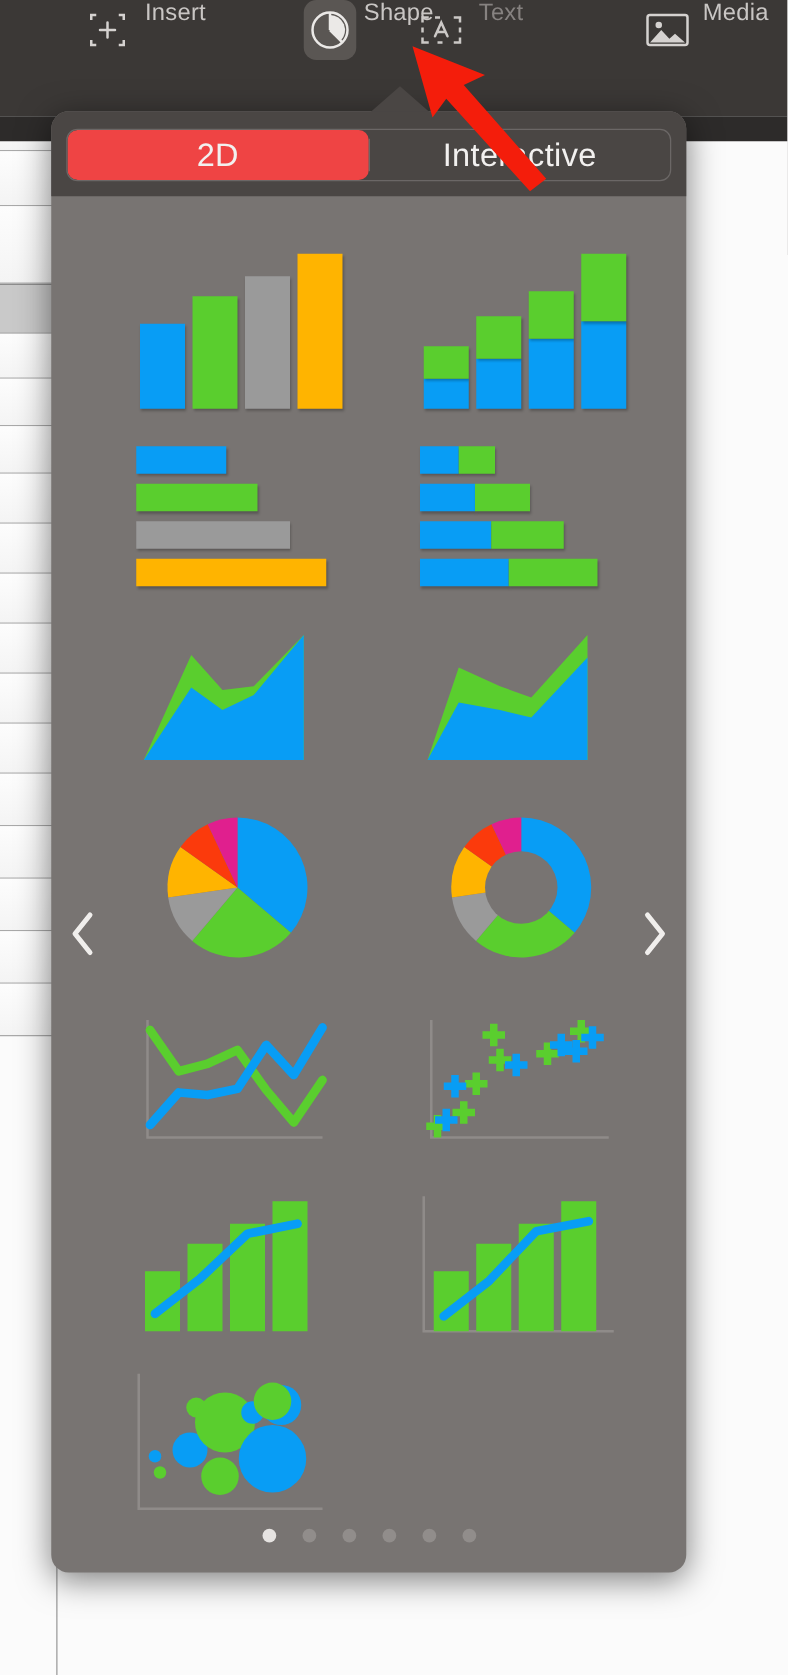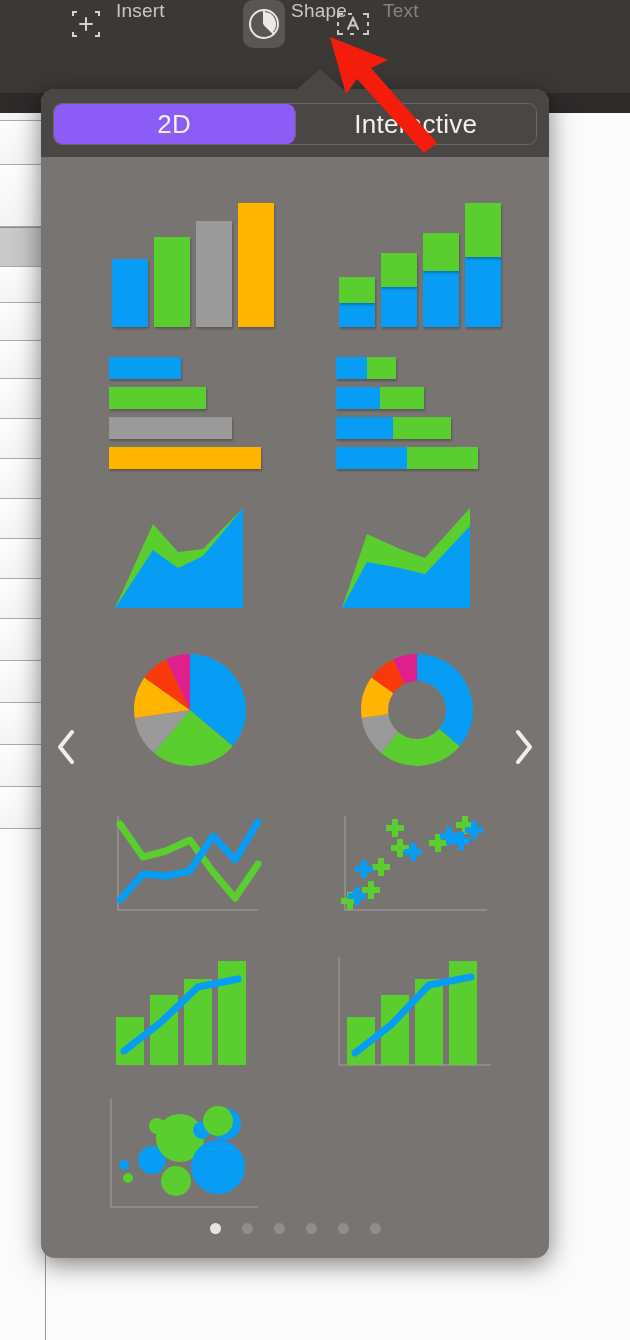--- a/index.html
+++ b/index.html
@@ -65,21 +65,21 @@
   }
   .segctl {
     position:absolute; left:12px; top:14px; width:484px; height:42px;
     border:1px solid #6b6766; border-radius:9px; overflow:hidden;
     display:flex;
   }
   .seg {
     flex:1; display:flex; align-items:center; justify-content:center;
     font-size:26px; color:#f2f0ef; letter-spacing:.3px;
   }
-  .seg.on { background:#8b5cf6; border-radius:8px; }
+  .seg.on { background:#ef4444; border-radius:8px; }
   .seg-div { width:1px; align-self:center; height:26px; background:#6d6967; }
 
   
   .grid { position:absolute; left:0; top:68px; width:508px; height:1101px; }
   .cell { position:absolute; width:185px; height:130px; }
   .cell .inner { position:absolute; inset:0; }
 
   
   .navarrow {
     position:absolute; top:633px; width:40px; height:50px;
@@ -158,20 +158,30 @@
       <svg width="36" height="28" viewBox="0 0 36 28" fill="none" stroke="#cbc8c6" stroke-width="2">
         <path d="M3 8V4h5M28 4h5v4M33 20v4h-5M8 24H3v-4"></path>
         <path d="M3 12v4M33 12v4M13 4h4M19 24h-4"></path>
         <path d="M13 19l5-11 5 11M15 15.5h6" stroke-linecap="round"></path>
       </svg>
     </div>
     <div class="tb-label">Text</div>
   </div>
 
 
+  <div class="tb-item" style="left:511px">
+    <div class="tb-icon">
+      <svg width="36" height="30" viewBox="0 0 36 30" fill="none" stroke="#d5d2d0" stroke-width="2">
+        <rect x="2" y="3" width="32" height="24" rx="2"></rect>
+        <circle cx="11" cy="11" r="2.6" fill="#d5d2d0" stroke="none"></circle>
+        <path d="M4 25l9-10 6.5 7 4.5-4 8 7" fill="#d5d2d0" stroke="none"></path>
+      </svg>
+    </div>
+    <div class="tb-label">Media</div>
+  </div>
 </div>
 <div class="toolbar-strip"></div>
 
 <div class="popover">
   <div class="pop-notch"></div>
 
   <div class="pop-head">
     <div class="segctl">
       <div class="seg on">2D</div>
       <div class="seg-div"></div>

